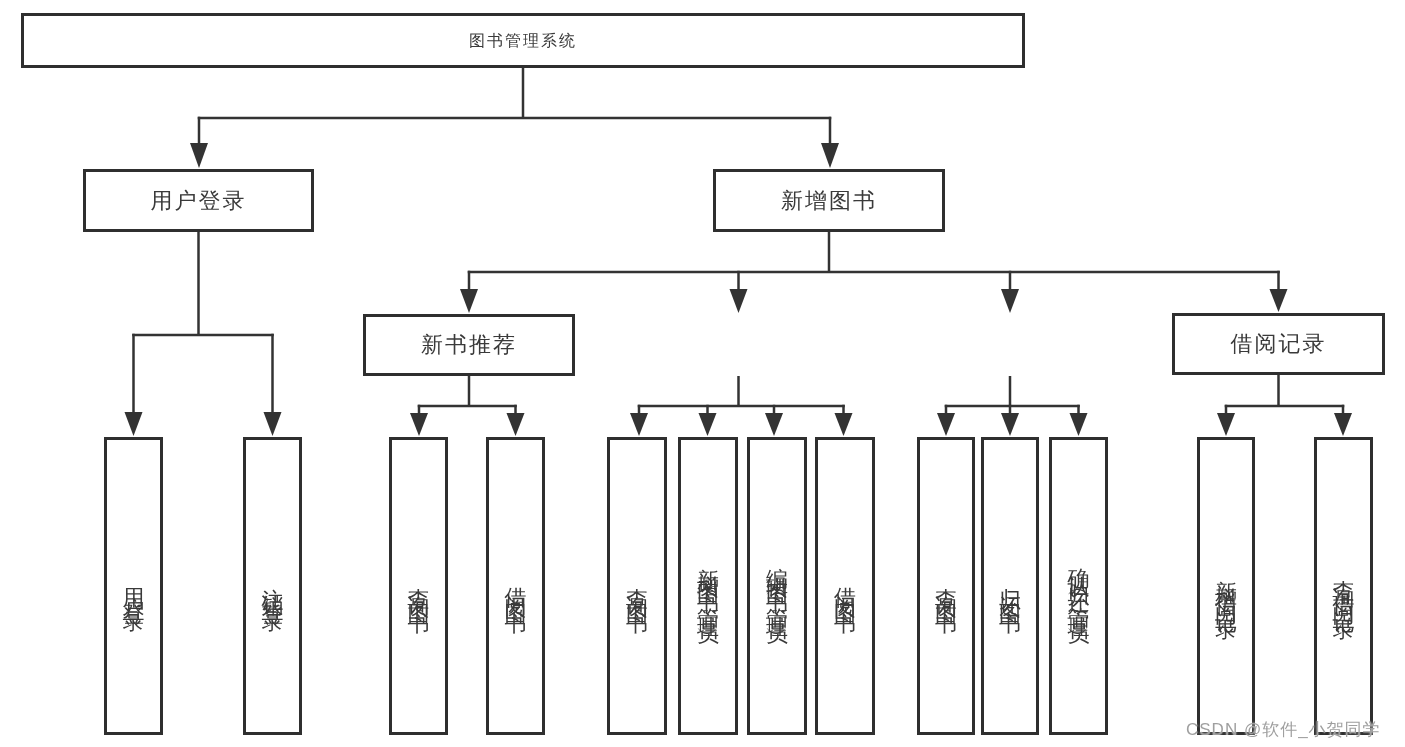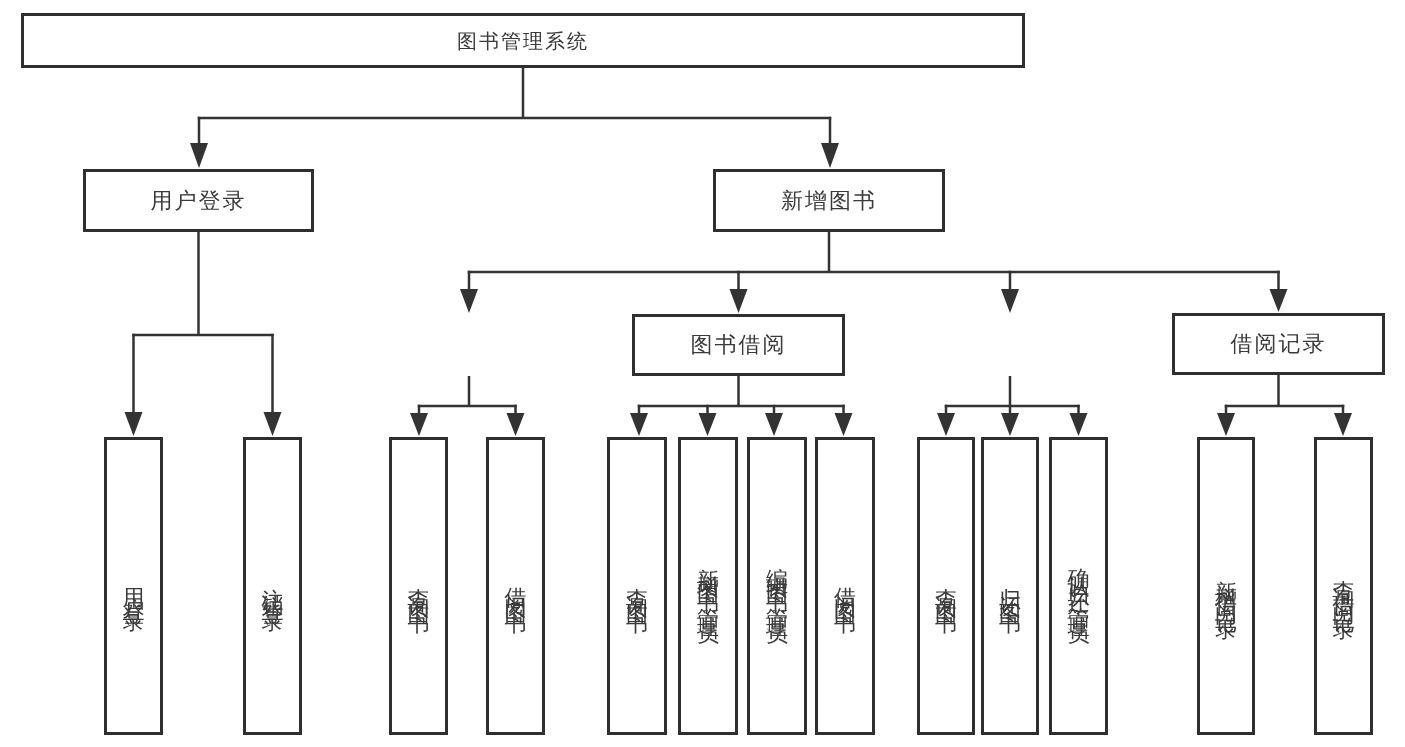--- a/index.html
+++ b/index.html
@@ -21,21 +21,21 @@
   }
   .hlabel{display:block;}
   .vbox{padding:4px 0;}
   .vlabel{
     writing-mode:vertical-rl;
     letter-spacing:8px;
     font-size:22px;
     white-space:nowrap;
   }
   
-  .n-root{left:21px;top:13px;width:1004px;height:55px;font-size:20px;}
+  .n-root{left:21px;top:13px;width:1004px;height:55px;font-size:16px;}
   .n-l2a{left:83px;top:169px;width:231px;height:63px;}
   .n-l2b{left:713px;top:169px;width:232px;height:63px;}
   .n-l3a{left:363px;top:314px;width:212px;height:62px;}
   .n-l3b{left:632px;top:314px;width:213px;height:62px;}
   .n-l3c{left:903px;top:314px;width:214px;height:62px;}
   .n-l3d{left:1172px;top:313px;width:213px;height:62px;}
   .leaf{top:437px;height:298px;}
   .lf1{left:104px;width:59px;}
   .lf2{left:243px;width:59px;}
   .lf3{left:389px;width:59px;}
@@ -138,22 +138,22 @@
     <span class="hlabel">图书管理系统</span>
   </div>
 
   <div class="box n-l2a">
     <span class="hlabel">用户登录</span>
   </div>
   <div class="box n-l2b">
     <span class="hlabel">新增图书</span>
   </div>
 
-  <div class="box n-l3b">
-    <span class="hlabel">图书借阅</span>
+  <div class="box n-l3a">
+    <span class="hlabel">新书推荐</span>
   </div>
   <div class="box n-l3d">
     <span class="hlabel">借阅记录</span>
   </div>
 
   <div class="box vbox leaf lf1">
     <span class="vlabel">用户登录</span>
   </div>
   <div class="box vbox leaf lf2">
     <span class="vlabel">注销登录</span>
@@ -189,14 +189,15 @@
     <span class="vlabel">确认归还（管理员）</span>
   </div>
 
   <div class="box vbox leaf lf12">
     <span class="vlabel">新增借阅记录</span>
   </div>
   <div class="box vbox leaf lf13">
     <span class="vlabel">查询借阅记录</span>
   </div>
 
+  <div class="watermark">CSDN @软件_小贺同学</div>
 
 </div>
 
 </body></html>

